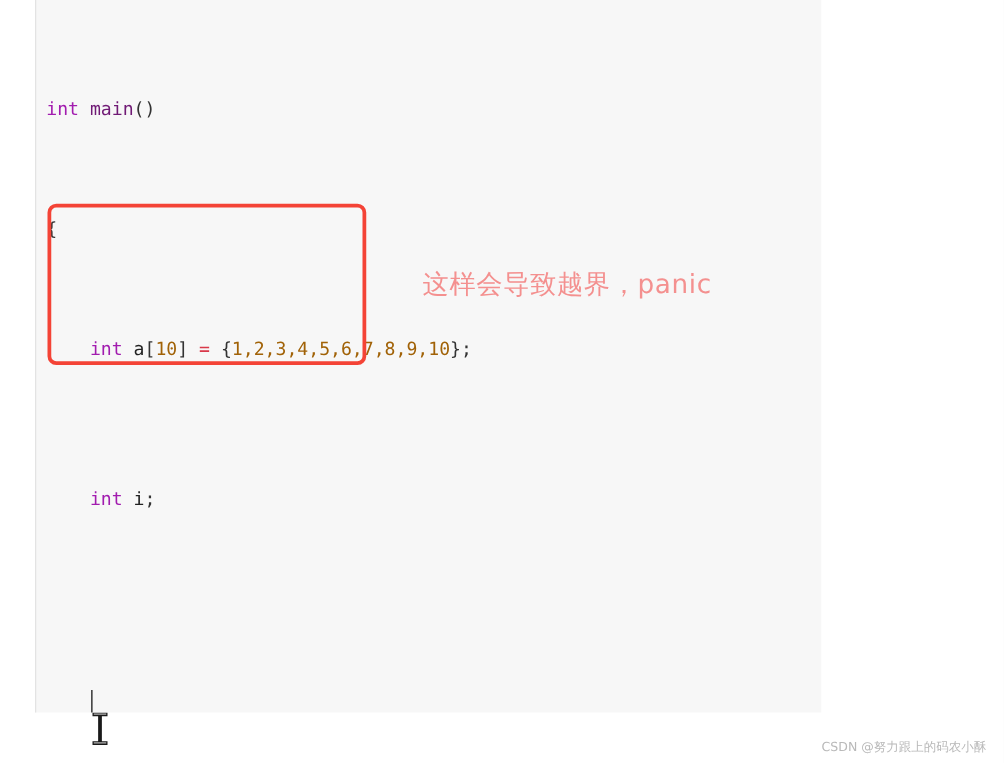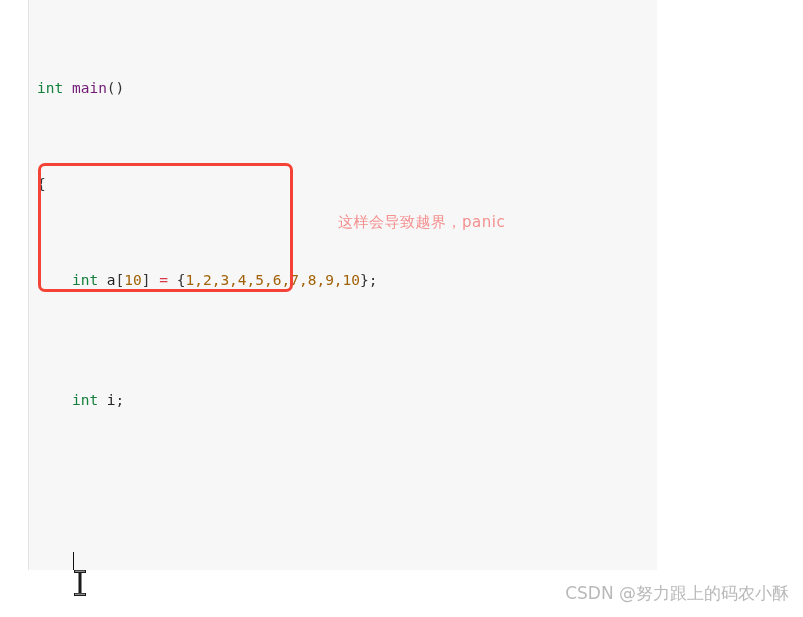--- a/index.html
+++ b/index.html
@@ -25,21 +25,21 @@
     left:0px; top:4px;
     width:100%;
     font-family:"DejaVu Sans Mono","Liberation Mono",monospace;
     font-size:14.5px;
     line-height:24px;
     white-space:pre;
   }
   .ln{ height:24px; padding-left:8px; }
 
   
-  .t-type   { color:#15803d; }      
+  .t-type   { color:#a21caf; }      
   .t-fn     { color:#701a75; }      
   .t-op     { color:#d9394a; }      
   .t-numd   { color:#a16207; }      
   .t-id     { color:#222222; }      
   .t-punc   { color:#333333; }      
   .t-plain  { color:#262626; }
 
   
   #red-box{
     position:absolute;
@@ -49,21 +49,21 @@
     border-radius:7px;
     box-sizing:border-box;
     pointer-events:none;
   }
 
   
   #annotation{
     position:absolute;
     left:338px; top:213px;
     font-family:"DejaVu Sans","Liberation Sans",sans-serif;
-    font-size:15px;
+    font-size:21px;
     color:#f4908f;
     white-space:nowrap;
     letter-spacing:.5px;
   }
 
   
   #mouse-cursor{
     position:absolute;
     left:73px; top:570px;
     width:14px; height:26px;
@@ -75,21 +75,21 @@
     left:44px; top:552px;
     width:1px; height:18px;
     background:#111;
   }
 
   
   #watermark{
     position:absolute;
     right:14px; bottom:12px;
     font-family:"DejaVu Sans","Liberation Sans",sans-serif;
-    font-size:17px;
+    font-size:10px;
     color:#b9b9b9;
     white-space:nowrap;
   }
 </style>
 </head>
 <body>
 
 <div id="code-block">
 
   <div id="code-lines">

